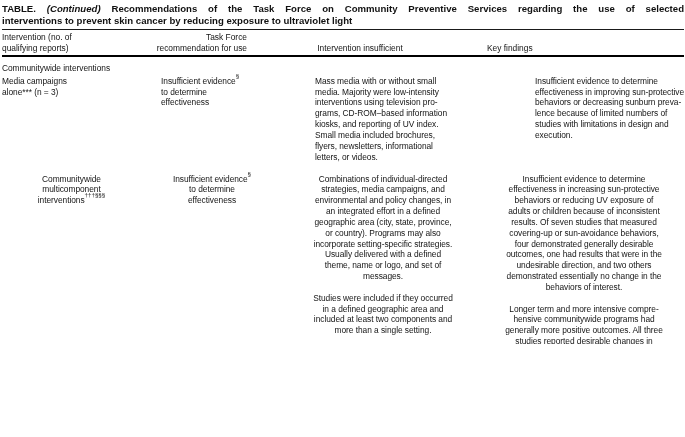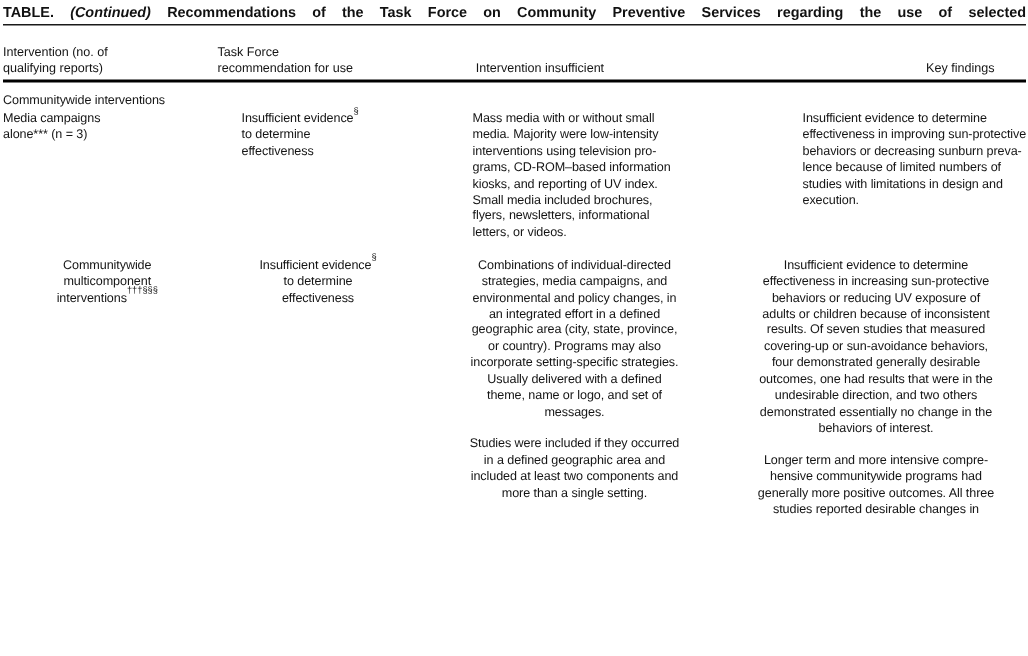--- a/index.html
+++ b/index.html
@@ -17,25 +17,25 @@
   
   .title { font-weight: bold; font-size: 9.6px; line-height: 12.4px; color: #111; }
   .title-l1 { text-align: justify; text-align-last: justify; }
   .continued { font-style: italic; }
   
   .rule-thin  { border: 0; border-top: 1.2px solid #1a1a1a; margin: 1px 0 0 0; }
   .rule-thick { border: 0; border-top: 2.6px solid #000; margin: 1.5px 0 0 0; }
   
   .grid { display: grid; grid-template-columns: 143px 138px 204px 198px; }
   
-  .thead { margin-top: 12px; font-size: 8.4px; line-height: 10.8px; align-items: end; }
+  .thead { margin-top: 2px; font-size: 8.4px; line-height: 10.8px; align-items: end; }
   .th { white-space: pre; }
-  .th-c2 { text-align: left; padding-right: 36px; }
+  .th-c2 { text-align: right; padding-right: 36px; }
   .th-c3 { text-align: center; padding-right: 50px; }
-  .th-c4 { text-align: right; padding-right: 22px; }
+  .th-c4 { text-align: left; padding-right: 22px; }
   
   .body-text { font-size: 8.4px; line-height: 10.85px; letter-spacing: -0.05px; }
   .lines { white-space: pre; }
   .section { margin-top: 6px; }
   .row1 { margin-top: 2px; gap: 16px; }
   .row2 { margin-top: 11px; text-align: center; }
   sup.marker {
     font-size: 6.2px;
     line-height: 0;
     position: relative;
@@ -44,20 +44,21 @@
   }
   .cell { padding-right: 4px; }
 </style>
 </head>
 <body>
 
 <div class="page">
 
   <div class="title">
     <div class="title-l1"><span>TABLE.</span> <span class="continued">(Continued)</span> <span>Recommendations of the Task Force on Community Preventive Services regarding the use of selected</span></div>
+    <div class="title-l2">interventions to prevent skin cancer by reducing exposure to ultraviolet light</div>
   </div>
 
   <div class="rule-thin"></div>
 
   <div class="grid thead">
     <div class="th">Intervention (no. of
 qualifying reports)</div>
     <div class="th th-c2">Task Force
 recommendation for use</div>
     <div class="th th-c3">Intervention insufficient</div>

